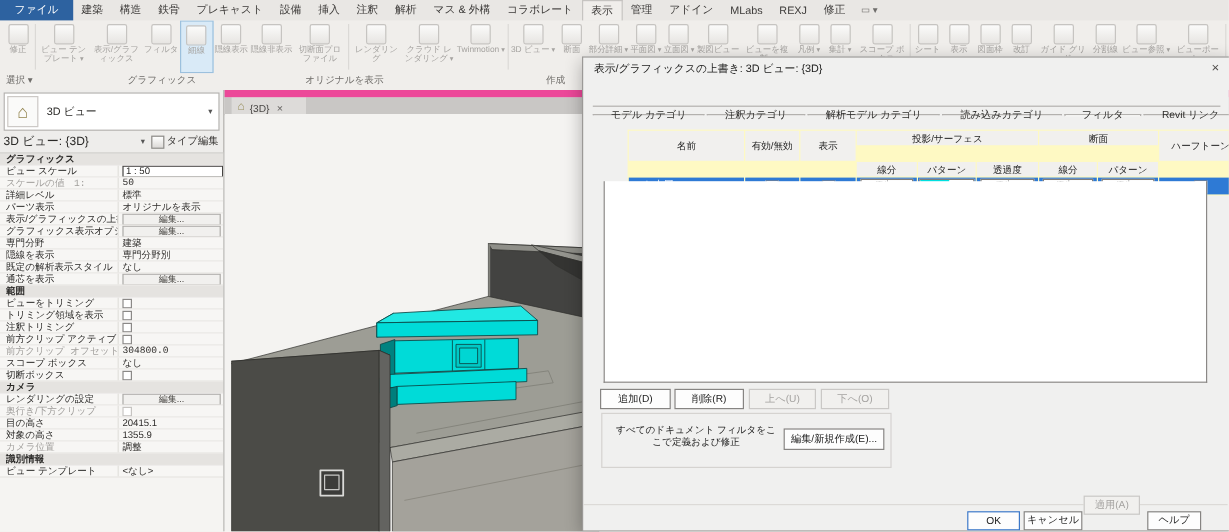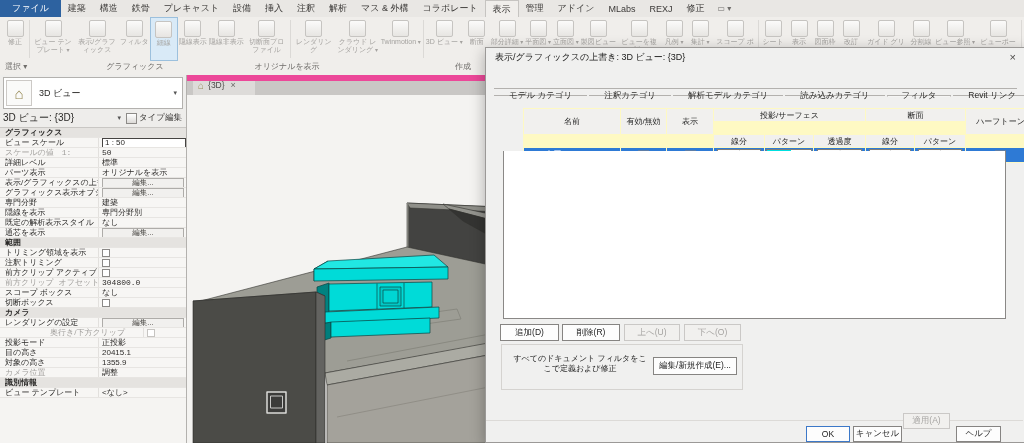--- a/index.html
+++ b/index.html
@@ -42,30 +42,30 @@
   .pinst{flex:1;white-space:nowrap;overflow:hidden;font-size:10px;}
   .ptypeedit{display:flex;align-items:center;gap:2px;padding-right:1px;font-size:8.5px;color:#33312f;}
   .teicon{width:9px;height:9px;border:1px solid #8d8b88;background:linear-gradient(#fff,#dcdad7);}
   .prows{flex:1;overflow:hidden;border-top:1px solid #c9c7c4;background:#f5f4f2;}
   .prow{display:flex;height:9px;align-items:center;border-bottom:1px solid #e7e5e2;background:#f7f6f4;}
   .plabel{width:93px;padding-left:5px;white-space:nowrap;overflow:hidden;font-size:8px;}
   .pvalue{flex:1;height:100%;display:flex;align-items:center;padding-left:3px;border-left:1px solid #e2e0dd;font-size:8px;white-space:nowrap;overflow:hidden;}
   .prow.section{background:#e5e3e0;font-weight:bold;}
   .prow.section .plabel{width:auto;font-size:8px;}
   .ptext{color:#2f2d2b;} .prow.graytext .plabel,.prow.graytext .pvalue{color:#a19f9c;font-family:Liberation Mono, monospace;}
-  .prow.graycheck .plabel{color:#a19f9c;margin-left:45px;}
+  .prow.graycheck .plabel{color:#a19f9c;}
   .pbtn{display:block;width:80px;text-align:center;border:1px solid #aeaca9;background:#f1f0ee;height:8px;line-height:8px;font-size:7.5px;color:#45433f;}
   .pinput{display:block;width:82px;border:1px solid #454341;background:#fff;height:8px;line-height:8px;padding-left:2px;font-size:8px;}
   .pcheck{width:6px;height:6px;border:1px solid #8b8987;background:#fff;}
   .prow.graycheck .pcheck{border-color:#c6c4c1;}
 
   
   .canvas{position:absolute;left:187px;top:75px;width:837px;height:368px;background:#f4f3f1;}
   .vtabbar{height:20px;background:#c9c7c5;display:flex;align-items:stretch;border-bottom:1px solid #a3a19e;}
-  .vtab{margin-left:6px;min-width:52px;background:#dddbd9;display:flex;align-items:center;gap:4px;padding:0 5px;font-size:8.5px;color:#4a4846;}
+  .vtab{margin-left:6px;min-width:52px;background:#dddbd9;display:flex;align-items:flex-end;gap:4px;padding:0 5px;font-size:8.5px;color:#4a4846;}
   .vhome{color:#99905e;font-size:10px;} .vhome::after{content:"⌂";}
   .vclose{color:#6a6866;font-size:9px;margin-left:2px;} .vclose::after{content:"×";}
   .scene{position:absolute;left:0;top:20px;width:837px;height:348px;}
 
   
   .dialog{position:absolute;left:485px;top:47px;width:539px;height:394px;background:#f0f0ef;
           border:1px solid #9b9997;box-shadow:0 4px 14px rgba(0,0,0,.3);font-size:9px;z-index:5;}
   .dtitle{height:18px;display:flex;align-items:center;padding:0 9px;font-size:9px;color:#1b1b1a;}
   .dclose{margin-left:auto;color:#4c4a48;font-size:11px;cursor:default;} .dclose::after{content:"×";}
   .dtabs{display:flex;margin:5px 8px 0 8px;height:17px;border-bottom:1px solid #b3b1ae;font-size:8.5px;}
@@ -533,20 +533,28 @@
 
           </div>
         </div>
 
 
         <div class="prow section">
           <div class="plabel">範囲</div>
 
         </div>
 
+        <div class="prow check">
+          <div class="plabel">ビューをトリミング</div>
+          <div class="pvalue">
+
+            <span class="pcheck"></span>
+
+          </div>
+        </div>
 
         <div class="prow check">
           <div class="plabel">トリミング領域を表示</div>
           <div class="pvalue">
 
             <span class="pcheck"></span>
 
           </div>
         </div>
 
@@ -609,27 +617,20 @@
         </div>
 
         <div class="prow graycheck">
           <div class="plabel">奥行き/下方クリップ</div>
           <div class="pvalue">
 
             <span class="pcheck"></span>
           </div>
         </div>
 
-        <div class="prow text">
-          <div class="plabel">投影モード</div>
-          <div class="pvalue">
-            <span class="ptext">正投影</span>
-
-          </div>
-        </div>
 
         <div class="prow text">
           <div class="plabel">目の高さ</div>
           <div class="pvalue">
             <span class="ptext">20415.1</span>
 
           </div>
         </div>
 
         <div class="prow text">

